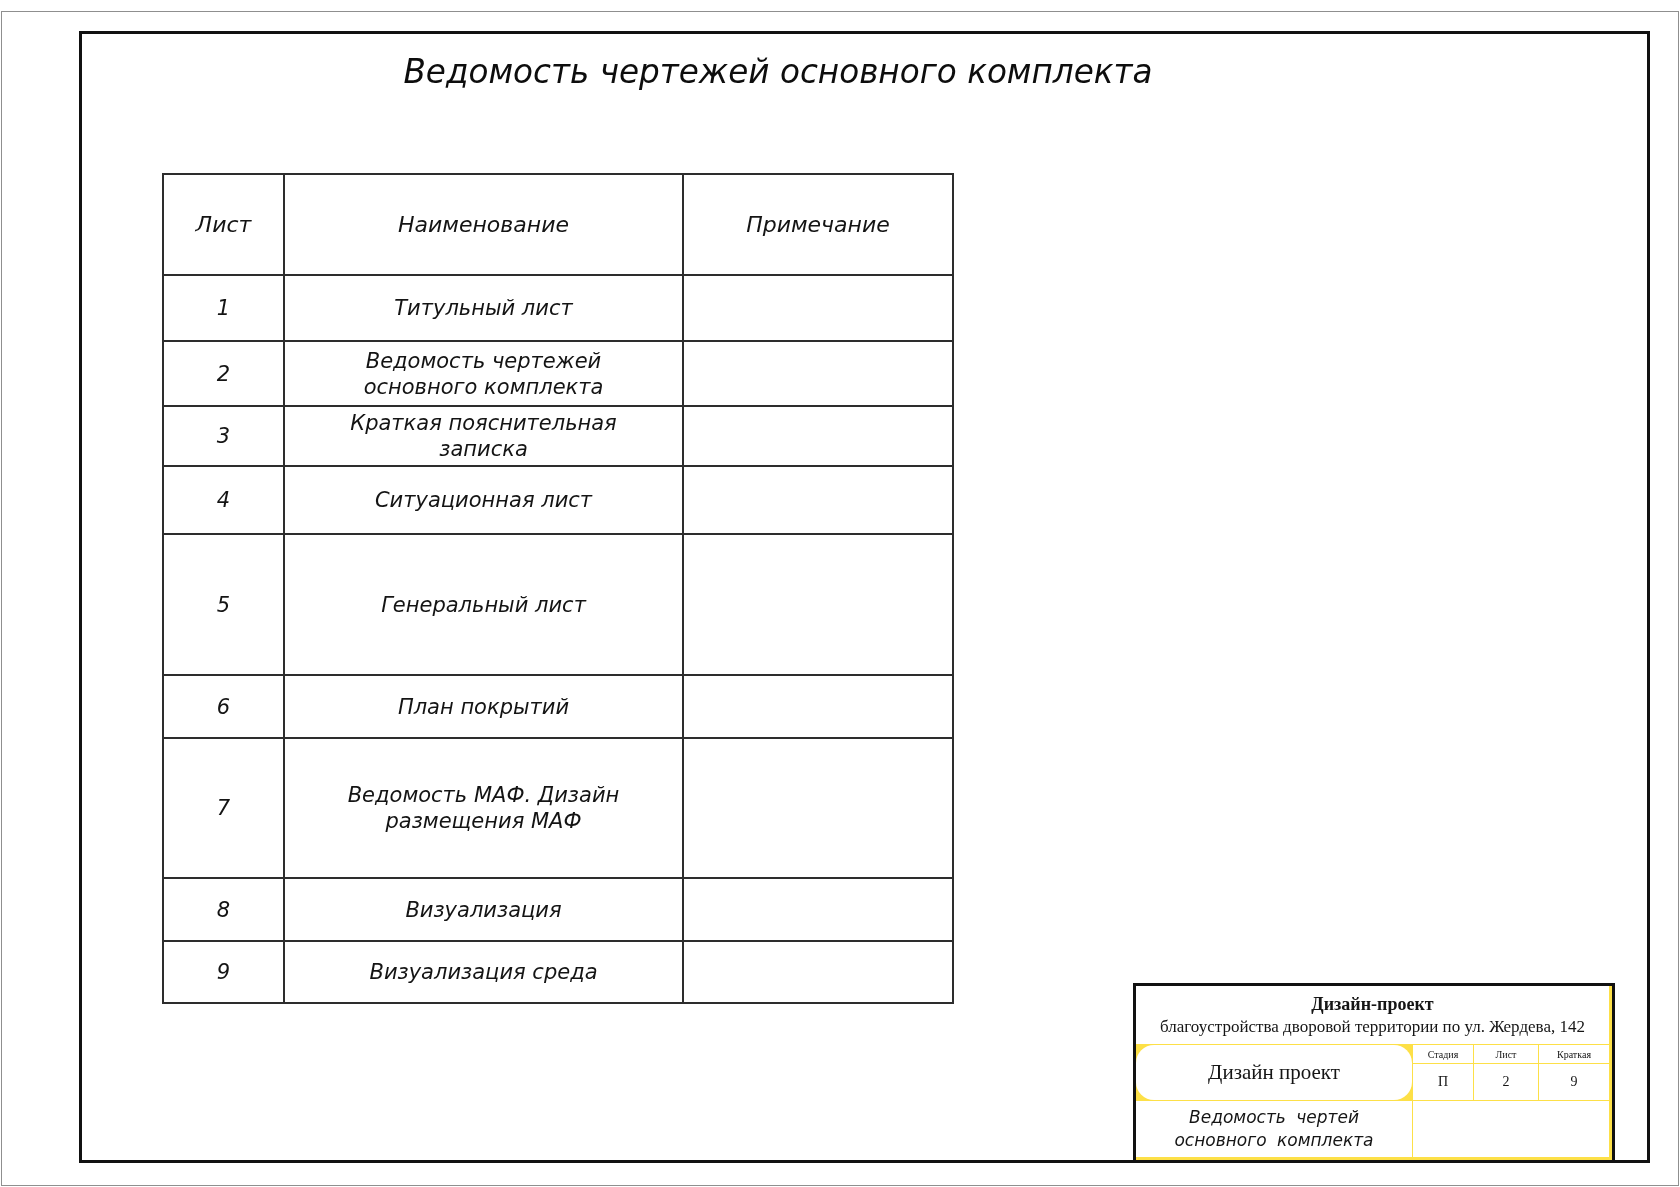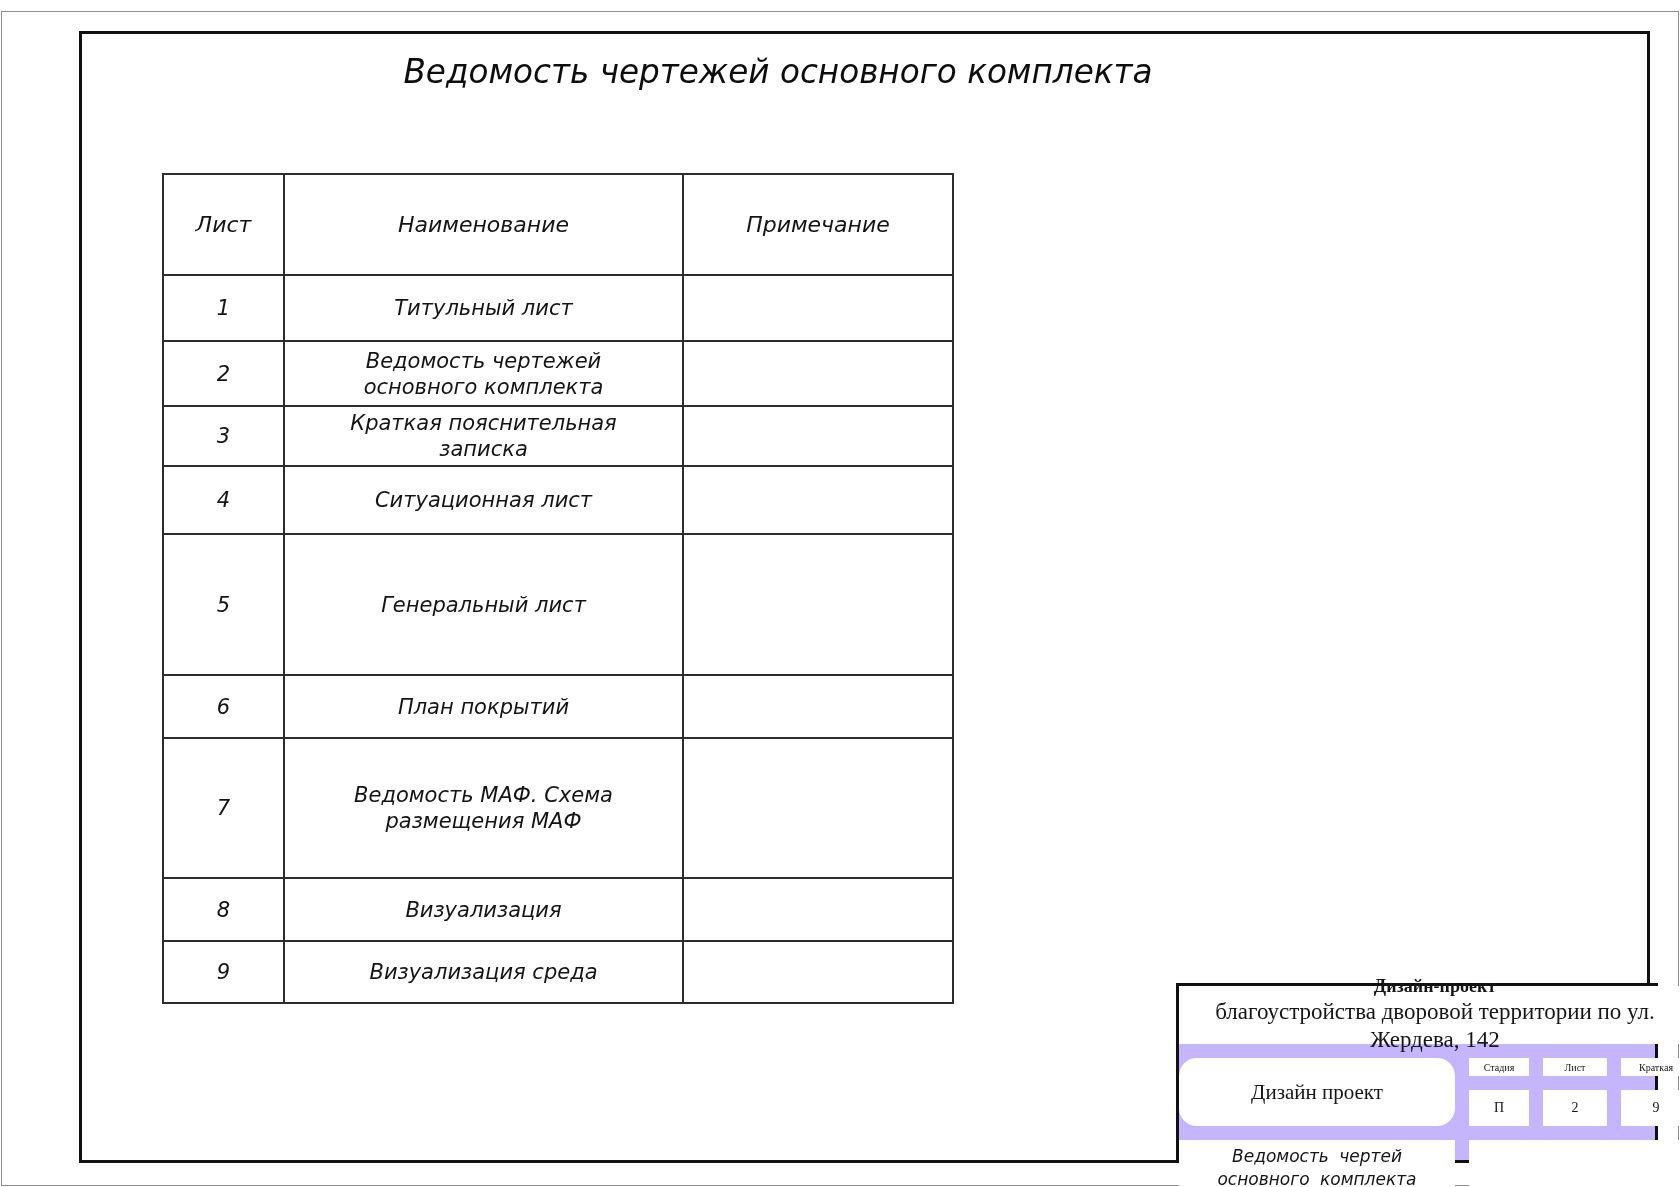--- a/index.html
+++ b/index.html
@@ -32,32 +32,32 @@
     border:2px solid #2d2d2d;padding:0 30px;
     text-align:center;vertical-align:middle;
     font-style:italic;font-weight:400;color:#141414;
     font-size:21px;line-height:26px;
   }
   table.dwg th{font-size:22px;}
   td.c-sheet{padding:0 4px;}
   td.c-note{padding:0 6px;}
   
   .stamp{
-    position:absolute;left:1176px;top:983px;width:482px;height:180px;
-    box-sizing:border-box;border:3px solid #111;background:#c4b5fd;
+    position:absolute;left:1133px;top:983px;width:482px;height:180px;
+    box-sizing:border-box;border:3px solid #111;background:#fde047;
     display:grid;
     grid-template-columns:276px 60px 64px 70px;
     grid-template-rows:58px 18px 36px 56px;
-    gap:14px;
+    gap:1px;
     font-family:"Liberation Serif",serif;
   }
   .stamp .cell{background:#fff;display:flex;align-items:center;justify-content:center;text-align:center;}
   .st-project{grid-column:1 / 5;grid-row:1;flex-direction:column;line-height:1.25;padding:2px 6px;}
   .st-project .l1{font-weight:700;font-size:18px;}
-  .st-project .l2{font-size:23px;}
+  .st-project .l2{font-size:17px;}
   .st-doctype{grid-column:1;grid-row:2 / 4;font-size:21px;border-radius:18px;}
   .st-h{font-size:10px;}
   .st-v{font-size:14px;}
   .st-sheetname{
     grid-column:1;grid-row:4;
     font-family:"DejaVu Sans",sans-serif;font-style:italic;
     font-size:17px;line-height:23px;word-spacing:5px;padding:16px 10px;
   }
   .st-empty{grid-column:2 / 5;grid-row:4;}
 </style>
@@ -108,21 +108,21 @@
         <td class="c-name">Генеральный лист</td>
         <td class="c-note"></td>
       </tr>
       <tr style="height: 63px;">
         <td class="c-sheet">6</td>
         <td class="c-name">План покрытий</td>
         <td class="c-note"></td>
       </tr>
       <tr style="height: 140px;">
         <td class="c-sheet">7</td>
-        <td class="c-name">Ведомость МАФ. Схема размещения МАФ</td>
+        <td class="c-name">Ведомость МАФ. Дизайн размещения МАФ</td>
         <td class="c-note"></td>
       </tr>
       <tr style="height: 63px;">
         <td class="c-sheet">8</td>
         <td class="c-name">Визуализация</td>
         <td class="c-note"></td>
       </tr>
       <tr style="height: 62px;">
         <td class="c-sheet">9</td>
         <td class="c-name">Визуализация среда</td>

